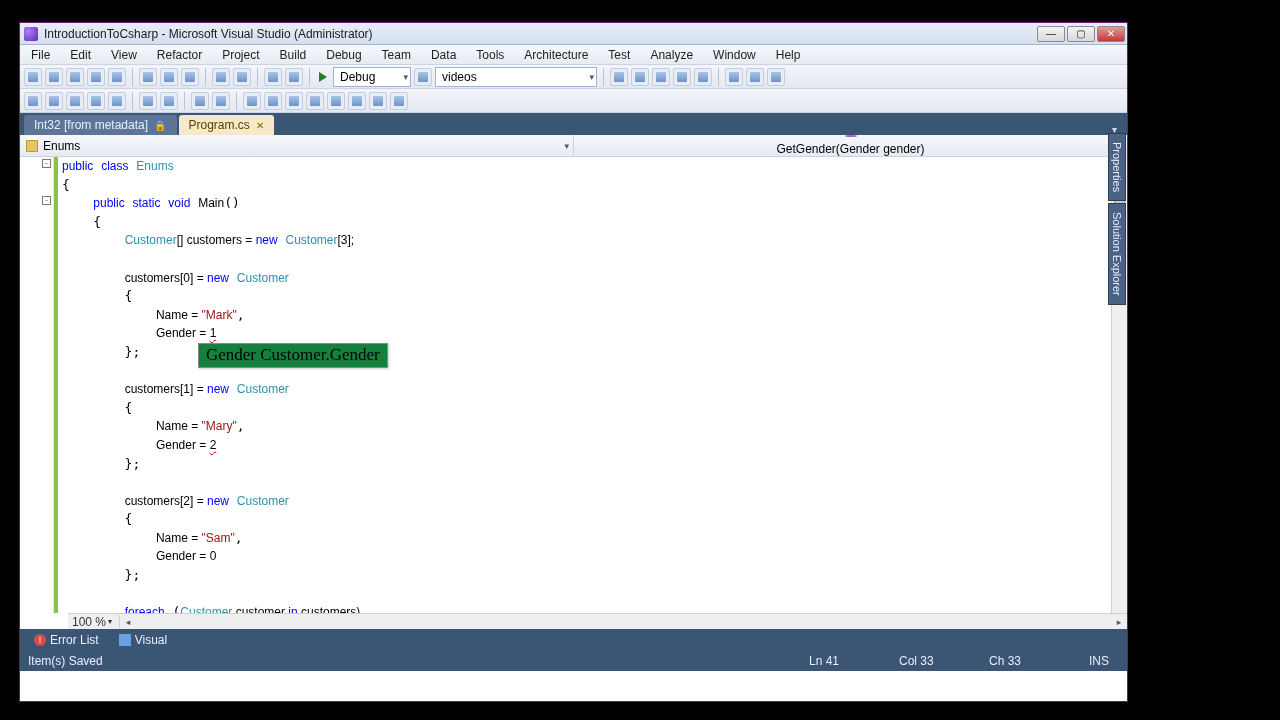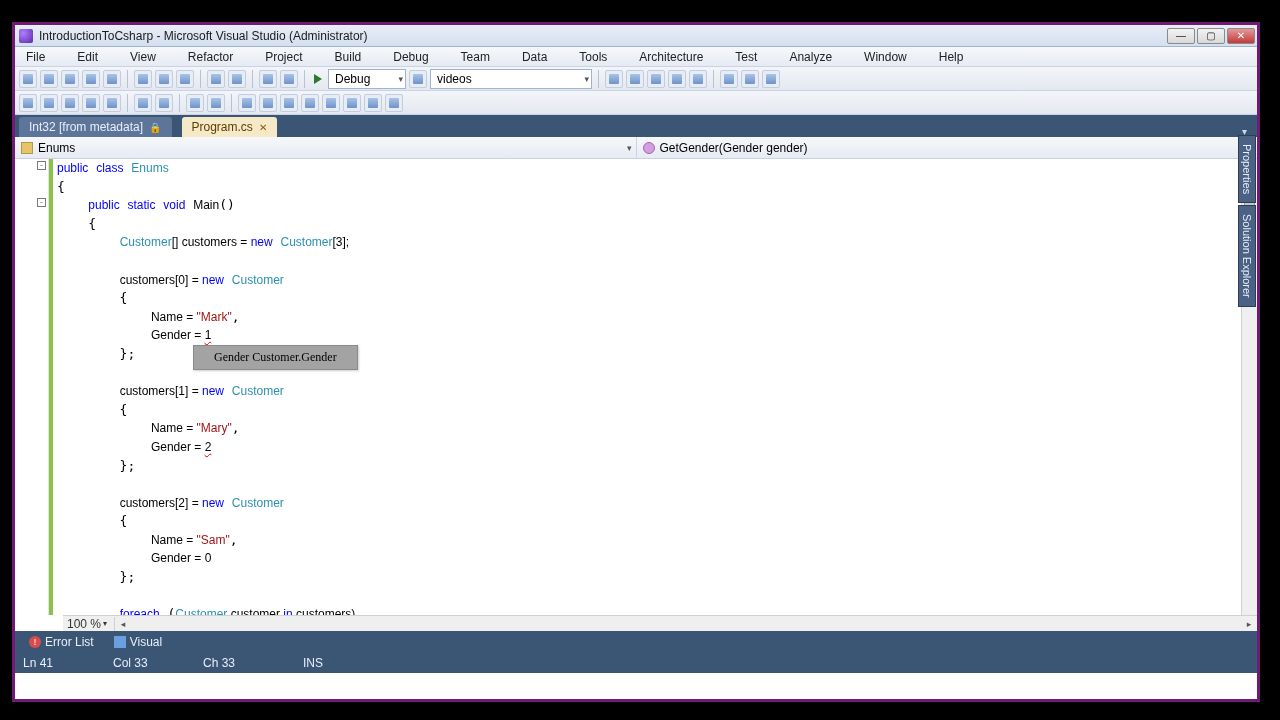--- a/index.html
+++ b/index.html
@@ -1,57 +1,57 @@
 <!DOCTYPE html>
 <html><head>
 <meta charset="utf-8">
 <style>
 * { margin: 0; padding: 0; box-sizing: border-box; font-family: "Segoe UI", Tahoma, sans-serif; font-size: 12px; }
 body { background: #000; width: 1280px; height: 720px; overflow: hidden; position: relative; }
-.vs-window { position: absolute; left: 12px; top: 22px; width: 1248px; height: 680px; background: #fff; border: 3px solid #701a75; box-shadow: 0 0 6px rgba(0,0,0,.4); }
+.vs-window { position: absolute; left: 19px; top: 22px; width: 1109px; height: 680px; background: #fff; border: 1px solid #701a75; box-shadow: 0 0 6px rgba(0,0,0,.4); }
 .titlebar { height: 22px; background: linear-gradient(#e8eef7,#d4dff0); display: flex; align-items: center; padding: 0 4px; border-bottom: 1px solid #9fb4d0; }
 .titlebar .vs-icon { width: 14px; height: 14px; margin-right: 6px; background: radial-gradient(circle at 30% 30%, #b07cff, #5a2da8); border-radius: 2px; }
 .titlebar .title { color: #1a1a1a; flex: 1; }
 .winbtns { display: flex; gap: 2px; margin-right: -2px; }
 .winbtn { width: 28px; height: 16px; background: linear-gradient(#f3f3f3,#d9d9d9); border: 1px solid #8a8a8a; border-radius: 2px; display: flex; align-items: center; justify-content: center; font-size: 10px; color: #222; cursor: pointer; }
 .winbtn.close { background: linear-gradient(#e49999,#c23a3a); color: #fff; }
-.menubar { height: 20px; background: linear-gradient(#f6f8fb,#e6eaf2); border-bottom: 1px solid #c9d3e3; display: flex; align-items: center; padding: 0 4px; gap: 18px; }
+.menubar { height: 20px; background: linear-gradient(#f6f8fb,#e6eaf2); border-bottom: 1px solid #c9d3e3; display: flex; align-items: center; padding: 0 4px; gap: 6px; }
 .menubar span { padding: 2px 7px; color: #222; cursor: pointer; }
 .toolbar { height: 24px; background: linear-gradient(#f3f5f9,#e4e8f0); border-bottom: 1px solid #c9d3e3; display: flex; align-items: center; padding: 0 4px; gap: 3px; }
 .toolbar .tbtn { width: 18px; height: 18px; background: #e8edf5; border: 1px solid #c3cde0; border-radius: 2px; cursor: pointer; position: relative; }
 .toolbar .tbtn::after { content:""; position:absolute; inset:3px; background: linear-gradient(#a9c3e8,#6f93c8); border-radius:1px; }
 .toolbar .sep { width: 1px; height: 18px; background: #b8c2d4; margin: 0 3px; }
 .toolbar .combo { height: 20px; border: 1px solid #9fb4d0; background: #fff; padding: 0 14px 0 6px; display: flex; align-items: center; position: relative; }
 .toolbar .combo::after { content:"▾"; position:absolute; right:2px; font-size:9px; color:#555; }
 .toolbar .play { width:0;height:0;border-left:8px solid #2a7a2a;border-top:5px solid transparent;border-bottom:5px solid transparent; margin:0 3px; cursor:pointer;}
 .tabstrip { height: 22px; background: #3b5575; display: flex; align-items: flex-end; padding: 0 4px; }
-.doctab { height: 20px; padding: 0 10px; display: flex; align-items: center; gap: 6px; background: #5c7598; color: #e8eefb; border-radius: 3px 3px 0 0; margin-right: 10px; cursor: pointer; font-size: 11px; }
+.doctab { height: 20px; padding: 0 10px; display: flex; align-items: center; gap: 6px; background: #5c7598; color: #e8eefb; border-radius: 3px 3px 0 0; margin-right: 2px; cursor: pointer; font-size: 11px; }
 .doctab.active { background: #f5e9c8; color: #5a3d00; }
 .doctab .lock { font-size: 10px; }
 .doctab .x { font-size: 10px; color: #8a5a00; cursor: pointer; }
 .tabstrip .spacer { flex:1; }
 .tabstrip .drop { color:#cbd8ec; font-size:10px; padding:0 6px; cursor:pointer; }
 .navbar { height: 22px; background: linear-gradient(#f6f8fb,#e6eaf2); border-bottom: 1px solid #c9d3e3; display: flex; }
 .navbar .half { flex:1; display:flex; align-items:center; padding:0 6px; gap:5px; border-right:1px solid #c9d3e3; position:relative; }
-.navbar .half:last-child { border-right:none; }
+.navbar .half:last-child { border-right:none;flex-direction:column; }
 .navbar .icon { width:12px;height:12px; background:#e6c56a; border:1px solid #b89a3e; }
 .navbar .icon.method { background:#d49fe0; border-color:#a862ba; border-radius:50%; }
 .navbar .drop2 { position:absolute; right:4px; font-size:9px; color:#555; cursor:pointer; }
 .editor-area { position: relative; height: 456px; display:flex; }
 .gutter { width: 34px; background:#fff; border-right:1px solid #e4e4e4; position:relative; }
 .gutter .fold { position:absolute; left:22px; font-size:9px; color:#7a7a7a; width:9px; height:9px; border:1px solid #7a7a7a; text-align:center; line-height:7px; cursor:pointer; }
 .gutter .fold.f1 { top: 2px; }
 .gutter .fold.f2 { top: 39px; }
 .changebar { width:4px; background:#8bc34a; }
 .code { flex:1; background:#fff; font-family: Consolas, monospace; font-size: 13px; line-height: 18.6px; padding: 0 4px; white-space: pre; color:#000; overflow:hidden; position:relative; }
 .kw { color:#0000ff; }
 .type { color:#2b91af; }
 .str { color:#a31515; }
 .num { color:#000; }
-.tooltip { position:absolute; left:140px; top:186px; background:#a3a3a3; border:1px solid #8a8a8a; padding:2px 20px; font-family:"Segoe UI"; font-size:12px; color:#000; box-shadow:1px 1px 2px rgba(0,0,0,.2); }
+.tooltip { position:absolute; left:140px; top:186px; background:#15803d; border:1px solid #8a8a8a; padding:2px 7px; font-family:"Segoe UI"; font-size:17px; color:#000; box-shadow:1px 1px 2px rgba(0,0,0,.2); }
 .vscroll { position:absolute; right:0; top:0; bottom:0; width:16px; background:#efefef; border-left:1px solid #d0d0d0; }
 .vscroll .thumb { position:absolute; left:2px; right:2px; top:12px; height:110px; background:#c7c7c7; border:1px solid #9a9a9a; border-radius:2px; }
 .hscroll { height:16px; background:#efefef; border-top:1px solid #d0d0d0; display:flex; align-items:center;margin-left:48px; }
 .hscroll .zoom { width:52px; padding:0 4px; font-size:11px; color:#333; border-right:1px solid #d0d0d0; display:flex; align-items:center; gap:2px; }
 .hscroll .zoom::after { content:"▾"; font-size:8px; }
 .hscroll .track { flex:1; position:relative; }
 .hscroll .arrow { width:16px; text-align:center; font-size:9px; color:#555; cursor:pointer; }
 .side-tabs { position:absolute; right:-1px; top:110px; width:20px; }
 .side-tab { writing-mode: vertical-rl; background:#4a6283; color:#e8eefb; padding:8px 2px; margin-bottom:2px; font-size:11px; cursor:pointer; border:1px solid #2d3e54; }
 .bottom-tabs { height:22px; background:#3b5575; display:flex; align-items:center; padding:0 6px; gap:4px; }
@@ -234,20 +234,21 @@
         <div class="icon-err">!</div>
         <span>Error List</span>
       </div>
     <div class="btab">
         <div class="icon-out"></div>
         <span>Visual</span>
       </div>
   </div>
 
   <div class="statusbar">
+    <div class="s-left">Item(s) Saved</div>
     <div class="s-cell">Ln 41</div>
     <div class="s-cell">Col 33</div>
     <div class="s-cell">Ch 33</div>
     <div class="s-ins">INS</div>
   </div>
 
   <div class="side-tabs">
     <div class="side-tab">Properties</div>
     <div class="side-tab">Solution Explorer</div>
   </div>

